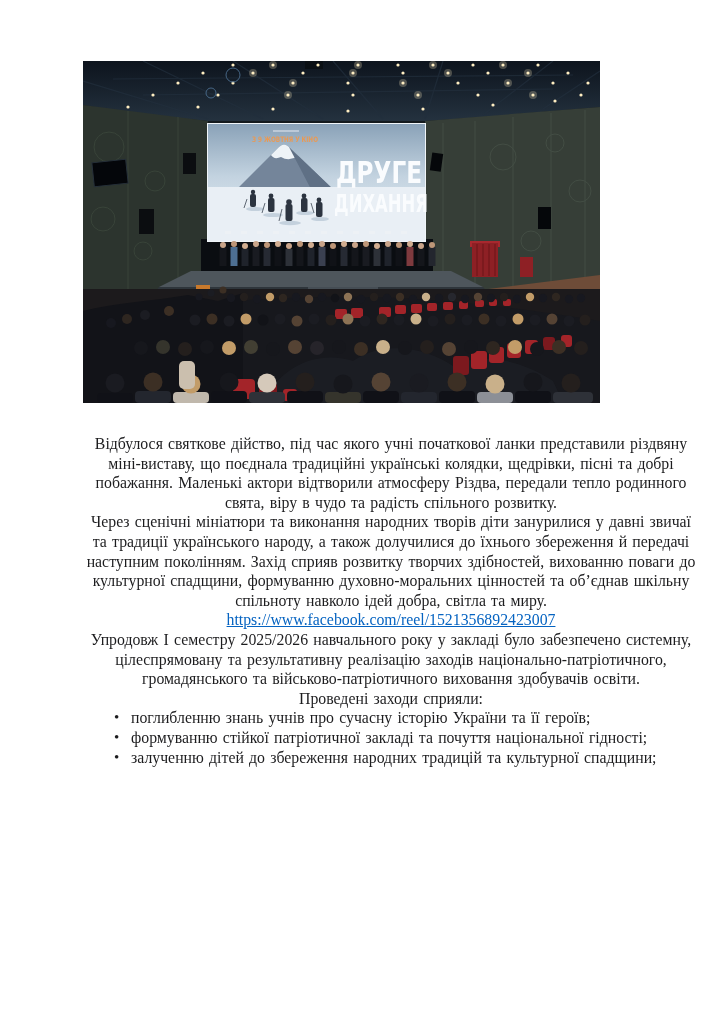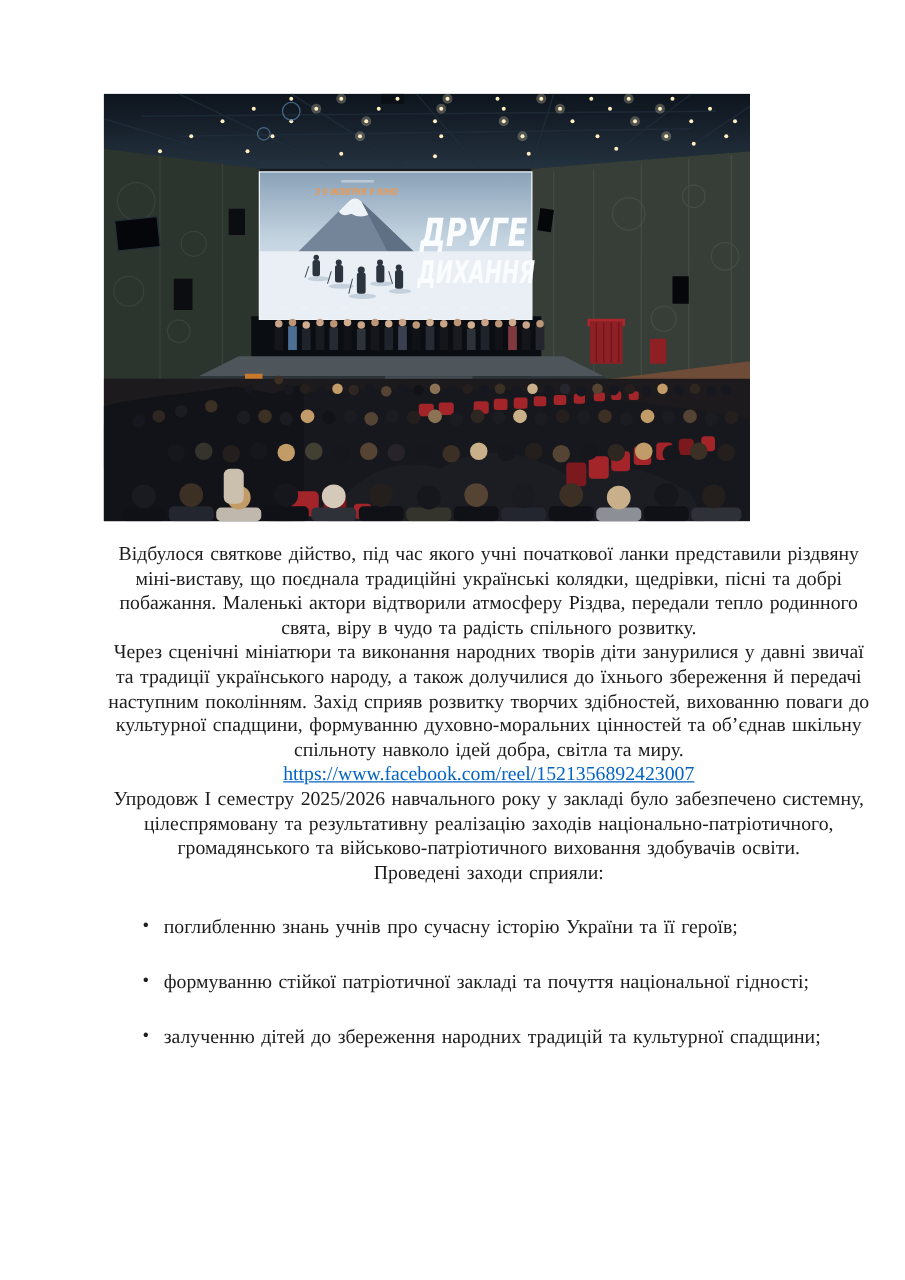--- a/index.html
+++ b/index.html
@@ -1,26 +1,26 @@
 <!DOCTYPE html>
 <html lang="uk"><head>
 <meta charset="utf-8">
 <style>
   html,body{margin:0;padding:0;background:#e8e8e8;}
   .page{position:relative;width:724px;height:1024px;background:#ffffff;overflow:hidden;
         font-family:"Liberation Serif",serif;}
-  .photo{position:absolute;left:83px;top:75px;width:517px;height:342px;font-style:italic;}
+  .photo{position:absolute;left:83px;top:61px;width:517px;height:342px;}
   .photo svg{display:block;width:100%;height:100%;}
   .text{position:absolute;left:85px;top:434px;width:612px;font-size:15.8px;line-height:19.6px;
         color:#1d1d1f;text-align:justify;word-spacing:.08em;}
   .text p{margin:0;padding:0;text-align:center;}
   .link-line{text-align:left;}
   .link-line a{color:#0563C1;text-decoration:underline;}
   ul.bullets{margin:0;padding:0 0 0 46px;list-style:none;}
-  ul.bullets li{position:relative;text-align:justify;margin-top:24px;}
+  ul.bullets li{position:relative;text-align:justify;}
   ul.bullets li::before{content:"\2022";position:absolute;left:-17px;top:0;font-size:15px;color:#1d1d1f;}
 </style>
 </head>
 <body>
 
 <div class="page">
 
   <div class="photo">
     <svg viewBox="0 0 517 342" xmlns="http://www.w3.org/2000/svg">
 

